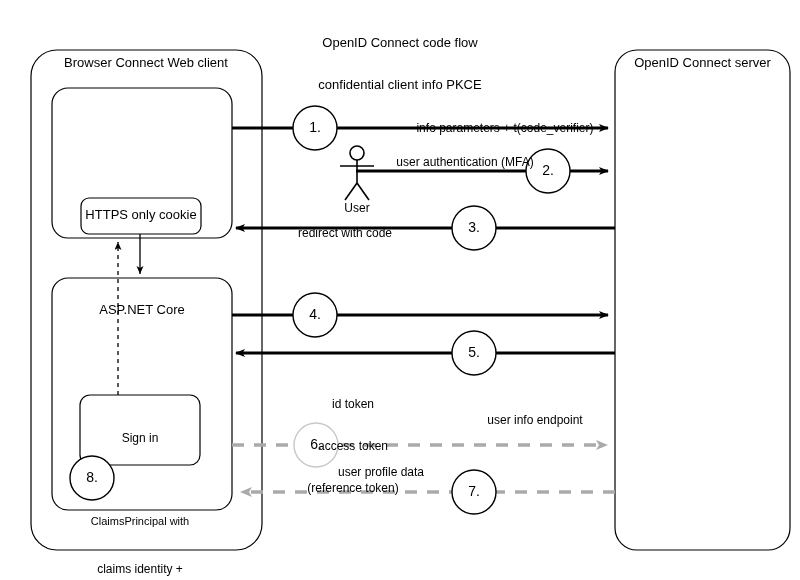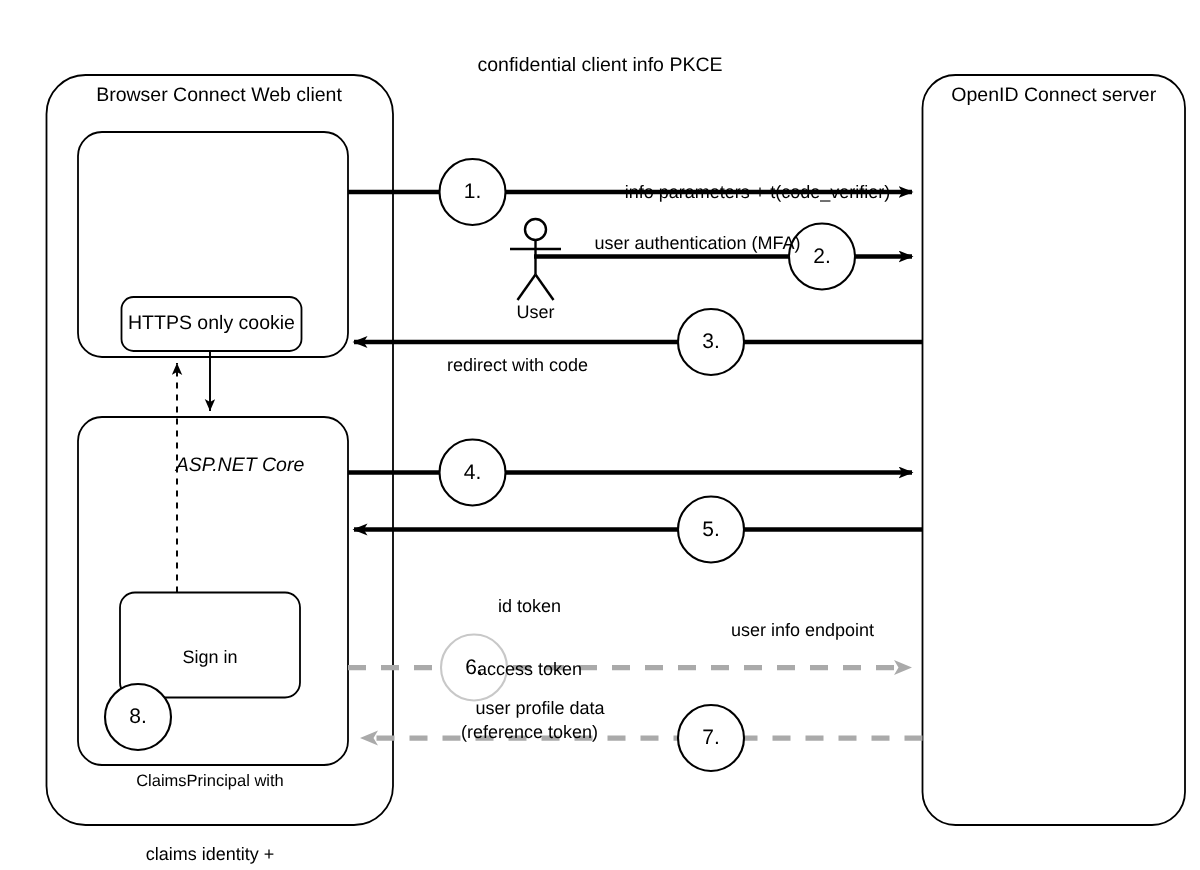--- a/index.html
+++ b/index.html
@@ -73,59 +73,60 @@
     <circle cx="548" cy="171" r="22" fill="#fff" stroke="#000" stroke-width="1.4"></circle>
     <circle cx="474" cy="228" r="22" fill="#fff" stroke="#000" stroke-width="1.4"></circle>
     <circle cx="315" cy="315" r="22" fill="#fff" stroke="#000" stroke-width="1.4"></circle>
     <circle cx="474" cy="353" r="22" fill="#fff" stroke="#000" stroke-width="1.4"></circle>
     <circle cx="316" cy="445" r="22" fill="#fff" stroke="#c8c8c8" stroke-width="1.4"></circle>
     <circle cx="474" cy="492" r="22" fill="#fff" stroke="#000" stroke-width="1.4"></circle>
     <circle cx="92" cy="478" r="22" fill="#fff" stroke="#000" stroke-width="1.4"></circle>
   </svg>
 
   <div class="lbl t13" style="left:250px;top:8px;width:300px;">
+    <div>OpenID Connect code flow</div>
     <div>confidential client info PKCE</div>
   </div>
 
   <div class="lbl t13" style="left:46px;top:56px;width:200px;">Browser Connect Web client</div>
 
 
   <div class="lbl t13" style="left:81px;top:208px;width:120px;">HTTPS only cookie</div>
 
-  <div class="lbl t13" style="left:80px;top:303px;width:160px;font-style:italic;">ASP.NET Core</div>
+  <div class="lbl t13" style="left:62px;top:303px;width:160px;">ASP.NET Core</div>
 
   <div class="lbl t12" style="left:80px;top:398px;width:120px;line-height:16px;">
     <div>Sign in</div>
     <div class="t11">ClaimsPrincipal with</div>
     <div>claims identity +</div>
     <div>tokens</div>
   </div>
 
   <div class="lbl t13" style="left:625px;top:56px;width:155px;">OpenID Connect server</div>
 
   <div class="lbl t12" style="left:327px;top:201px;width:60px;">User</div>
 
   <div class="lbl t12" style="left:340px;top:93px;width:330px;">
     <div>info parameters + t(code_verifier)</div>
   </div>
 
   <div class="lbl t12" style="left:380px;top:155px;width:170px;">user authentication (MFA)</div>
 
-  <div class="lbl t12" style="left:250px;top:236px;width:190px;text-align:center;">redirect with code</div>
+  <div class="lbl t12" style="left:250px;top:226px;width:190px;text-align:center;">redirect with code</div>
 
 
   <div class="lbl t12" style="left:258px;top:369px;width:190px;">
     <div>id token</div>
     <div>access token</div>
     <div>(reference token)</div>
   </div>
 
   <div class="lbl t12" style="left:400px;top:413px;width:270px;">user info endpoint</div>
 
-  <div class="lbl t12" style="left:260px;top:465px;width:200px;">user profile data</div>
+  <div class="lbl t12" style="left:281px;top:465px;width:200px;">user profile data</div>
 
   <div class="lbl num" style="left:295px;top:120px;width:40px;">1.</div>
   <div class="lbl num" style="left:528px;top:163px;width:40px;">2.</div>
   <div class="lbl num" style="left:454px;top:220px;width:40px;">3.</div>
   <div class="lbl num" style="left:295px;top:307px;width:40px;">4.</div>
   <div class="lbl num" style="left:454px;top:345px;width:40px;">5.</div>
   <div class="lbl num" style="left:296px;top:437px;width:40px;">6.</div>
   <div class="lbl num" style="left:454px;top:484px;width:40px;">7.</div>
   <div class="lbl num" style="left:72px;top:470px;width:40px;">8.</div>
 

